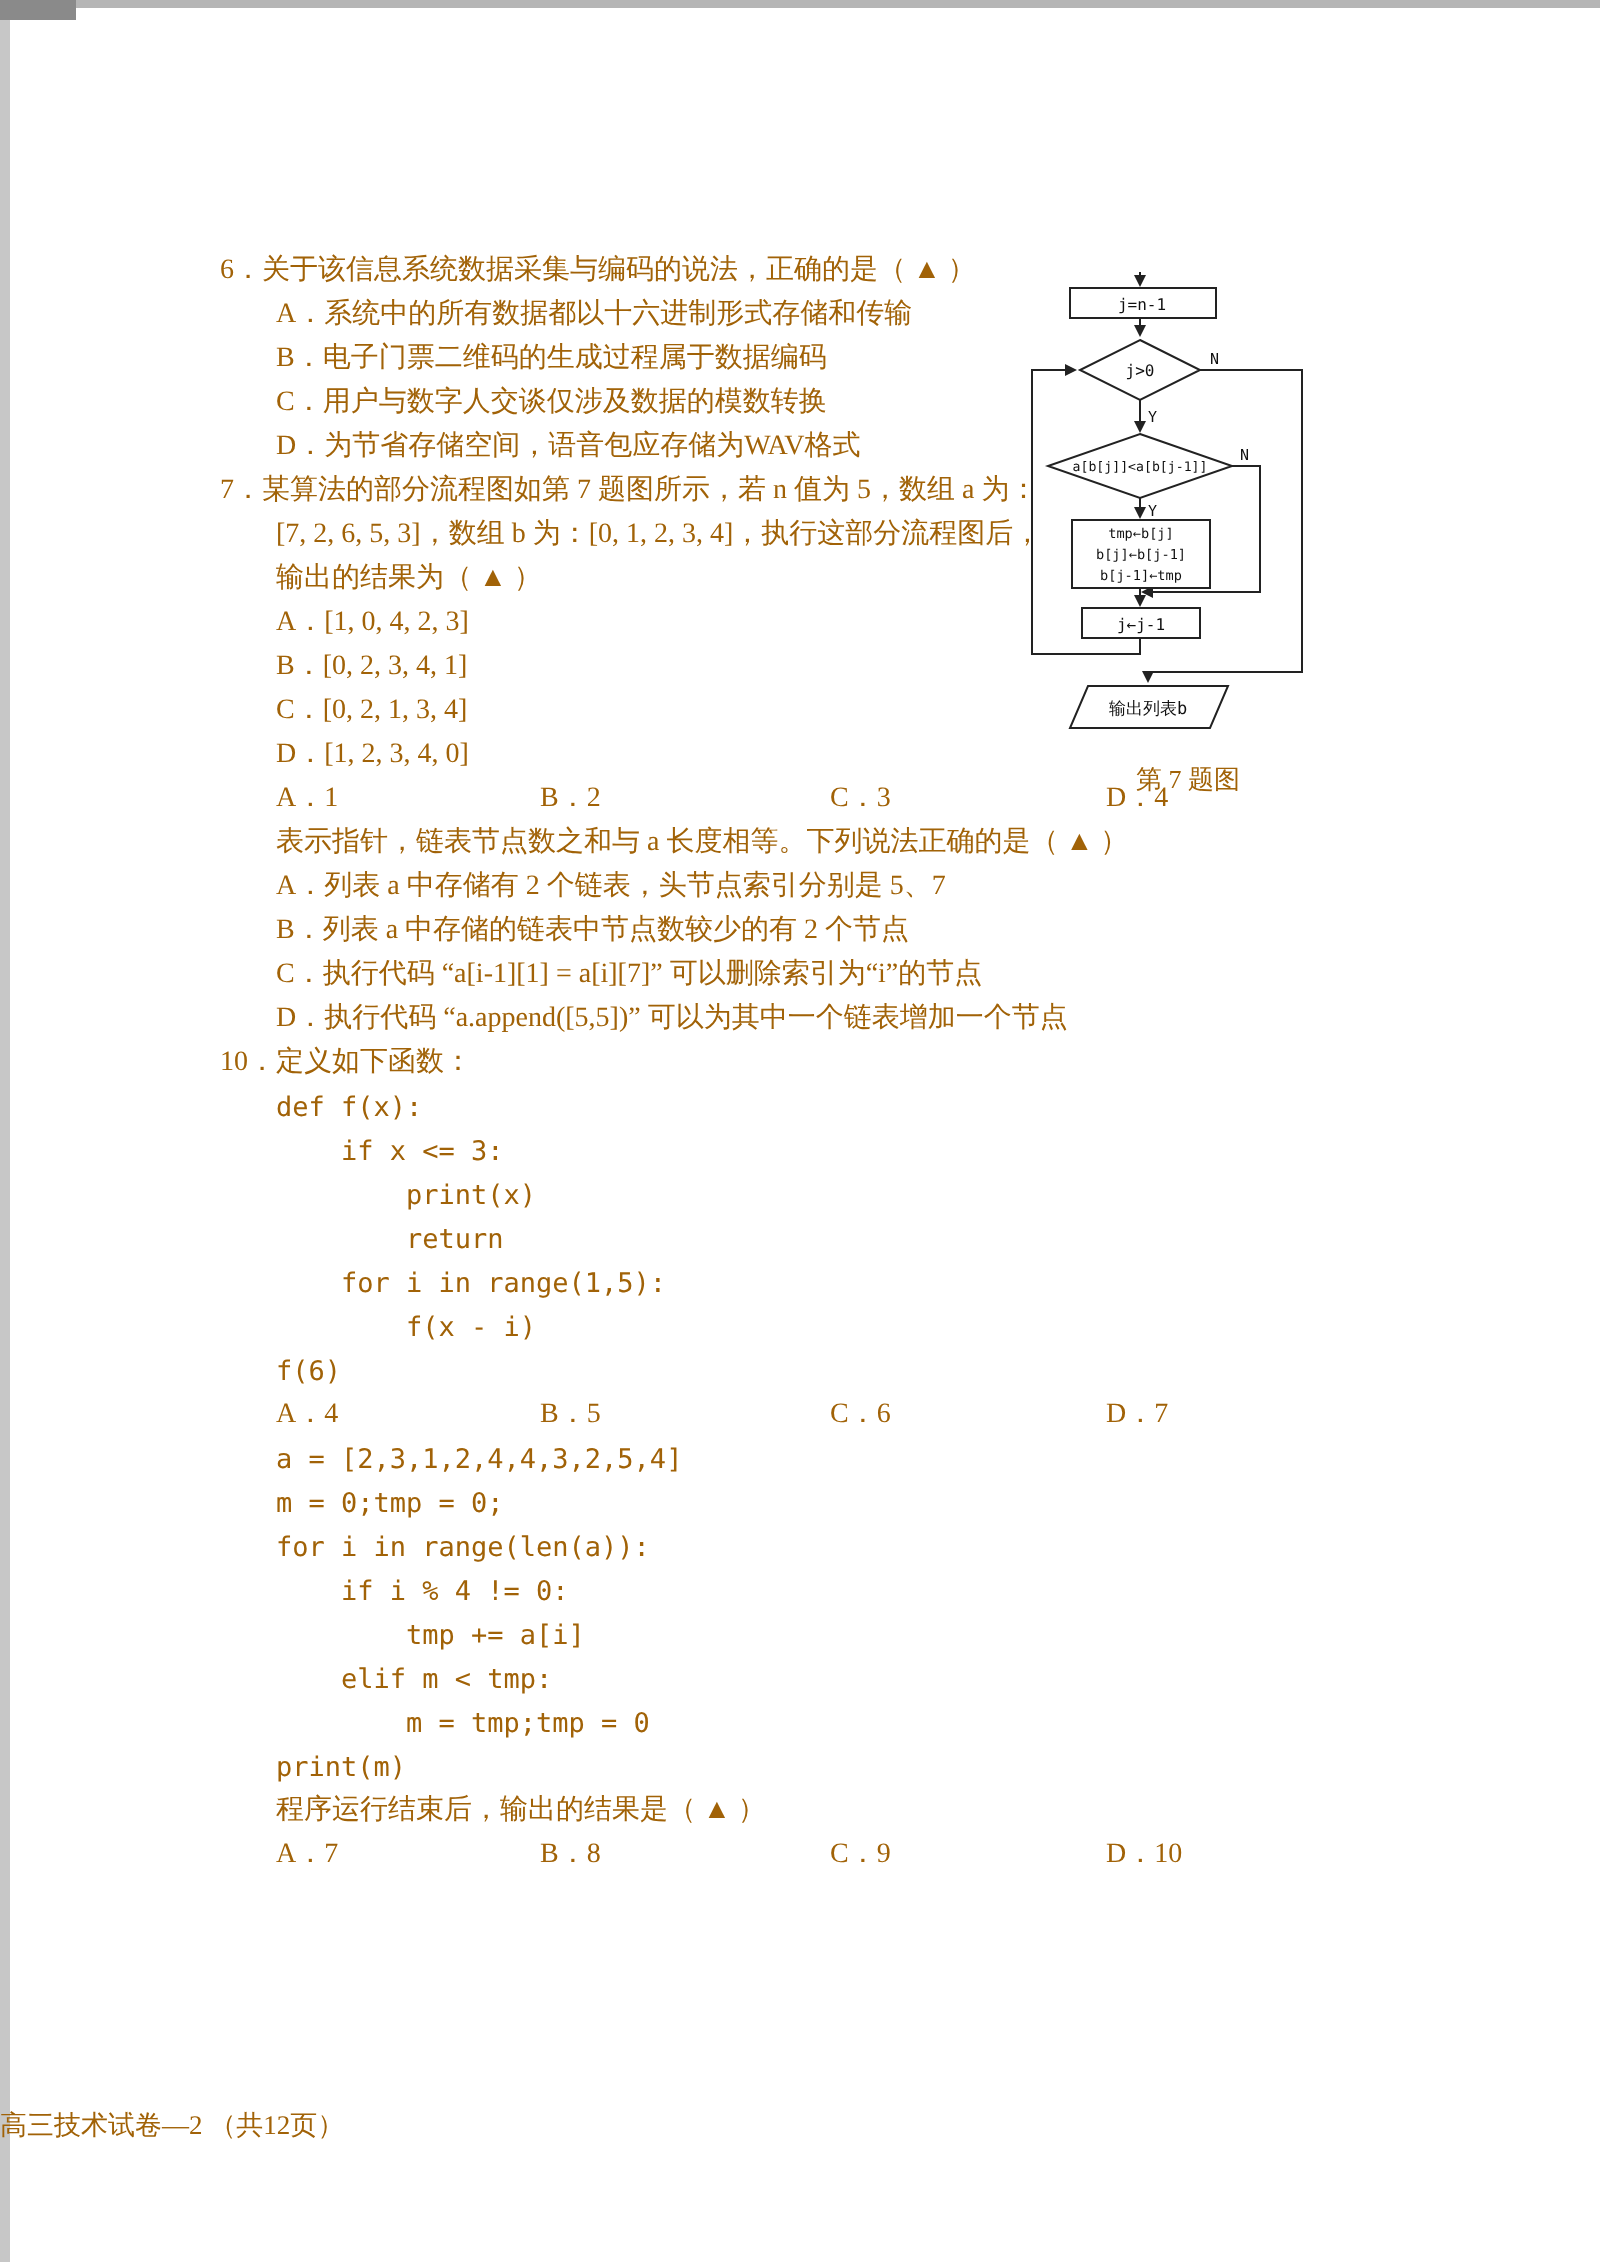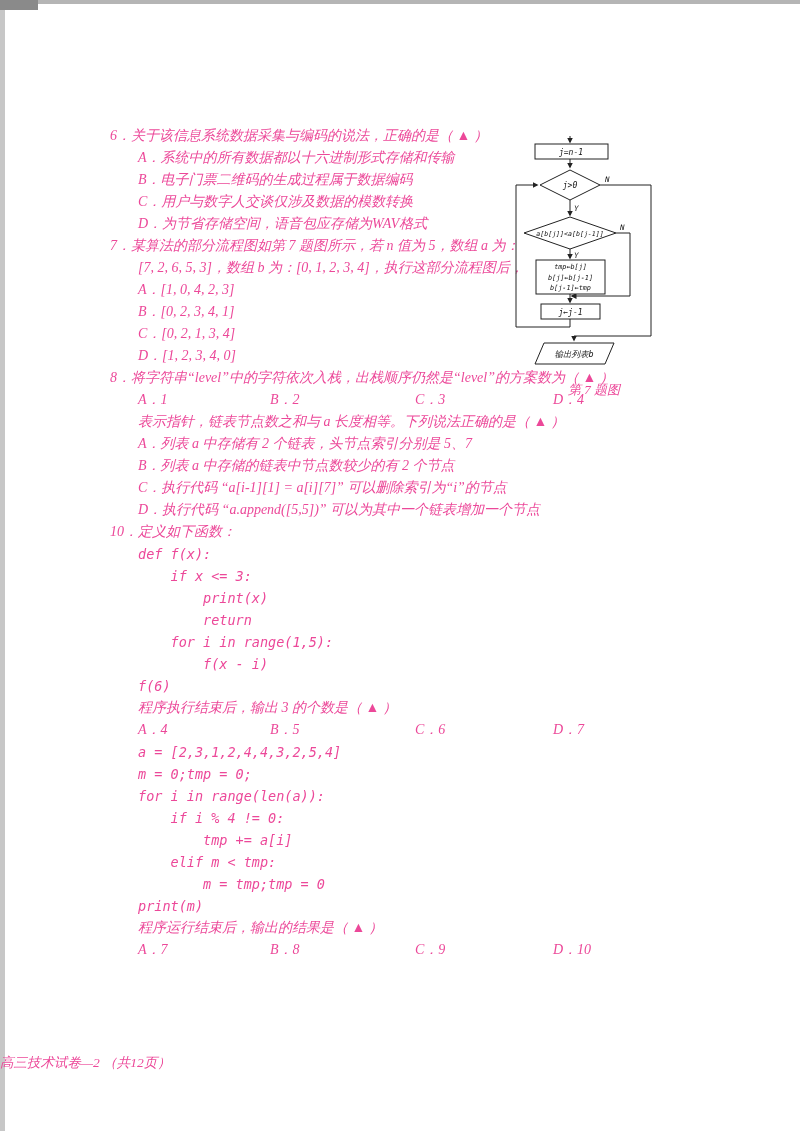--- a/index.html
+++ b/index.html
@@ -2,24 +2,23 @@
 <html><head>
 <meta charset="utf-8">
 <style>
   html,body{margin:0;padding:0;}
   body{background:#ffffff;}
   .page{
     position:relative;
     width:800px;height:1131px;
     background:#ffffff;
     font-family:"Liberation Serif", serif;
-    color:#ec4899;
+    color:#a16207;
     font-size:14px;
     overflow:hidden;
-    font-style:italic;
   }
   .scan-top{position:absolute;top:0;left:0;width:800px;height:4px;background:#b5b5b5;}
   .scan-left{position:absolute;top:0;left:0;width:5px;height:1131px;background:#c7c7c7;}
   .scan-corner{position:absolute;top:0;left:0;width:38px;height:10px;background:#8a8a8a;}
   .content{
     position:absolute;left:110px;top:125px;width:590px;
   }
   .line{min-height:22px;line-height:22px;white-space:pre-wrap;}
   .cont{padding-left:28px;}
   .opt{padding-left:28px;}
@@ -68,28 +67,28 @@
       <div class="line">6．关于该信息系统数据采集与编码的说法，正确的是（ ▲ ）</div>
       <div class="line opt">A．系统中的所有数据都以十六进制形式存储和传输</div>
       <div class="line opt">B．电子门票二维码的生成过程属于数据编码</div>
       <div class="line opt">C．用户与数字人交谈仅涉及数据的模数转换</div>
       <div class="line opt">D．为节省存储空间，语音包应存储为WAV格式</div>
     </div>
 
     <div>
       <div class="line">7．某算法的部分流程图如第 7 题图所示，若 n 值为 5，数组 a 为：</div>
       <div class="line cont">[7, 2, 6, 5, 3]，数组 b 为：[0, 1, 2, 3, 4]，执行这部分流程图后，</div>
+      <div class="line cont">输出的结果为（ ▲ ）</div>
       <div class="line opt">A．[1, 0, 4, 2, 3]</div>
       <div class="line opt">B．[0, 2, 3, 4, 1]</div>
       <div class="line opt">C．[0, 2, 1, 3, 4]</div>
       <div class="line opt">D．[1, 2, 3, 4, 0]</div>
     </div>
 
     <div>
-      <div class="line">8．将字符串“level”中的字符依次入栈，出栈顺序仍然是“level”的方案数为（ ▲ ）</div>
       <div class="optrow">
         <span>A．1</span>
         <span>B．2</span>
         <span>C．3</span>
         <span>D．4</span>
       </div>
     </div>
 
     <div>
       <div class="line cont">表示指针，链表节点数之和与 a 长度相等。下列说法正确的是（ ▲ ）</div>
@@ -101,21 +100,20 @@
 
     <div>
       <div class="line">10．定义如下函数：</div>
       <div class="code">def f(x):
     if x &lt;= 3:
         print(x)
         return
     for i in range(1,5):
         f(x - i)
 f(6)</div>
-      <div class="line cont">程序执行结束后，输出 3 的个数是（ ▲ ）</div>
       <div class="optrow">
         <span>A．4</span>
         <span>B．5</span>
         <span>C．6</span>
         <span>D．7</span>
       </div>
     </div>
 
     <div>
       <div class="code">a = [2,3,1,2,4,4,3,2,5,4]

